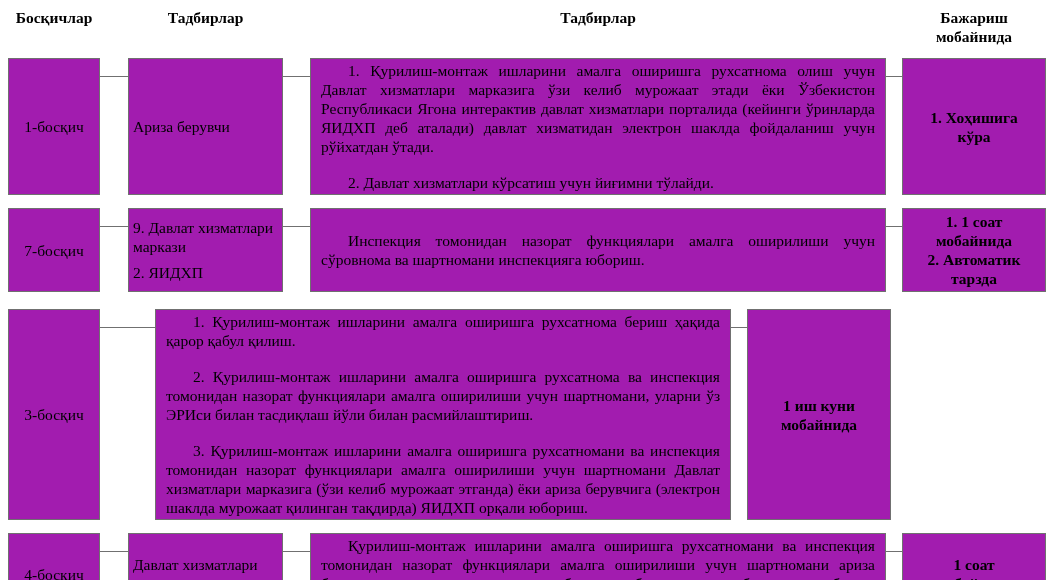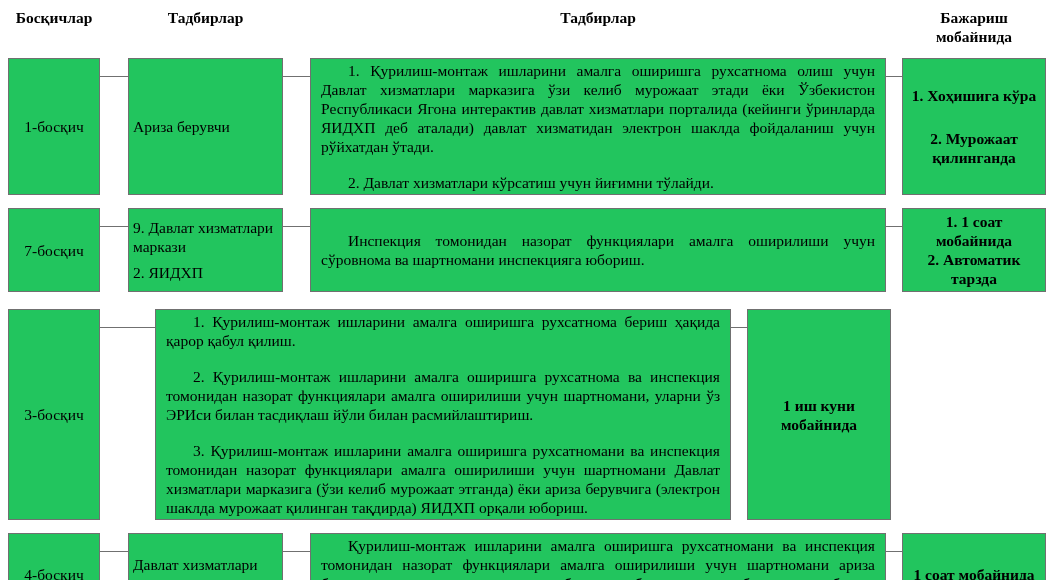--- a/index.html
+++ b/index.html
@@ -22,39 +22,39 @@
 
   .header-row { display: flex; align-items: flex-start; padding-top: 8px; height: 58px; }
   .hcell { text-align: center; font-weight: bold; }
 
   .row { display: flex; align-items: stretch; }
   .row-1 { min-height: 112px; margin-bottom: 13px; }
   .row-2 { min-height: 78px;  margin-bottom: 17px; }
   .row-3 { min-height: 209px; margin-bottom: 13px; }
   .row-4 { min-height: 76px; }
 
-  .box { border: 1.5px solid #707070; background: #22c55e; }
+  .box { border: 1.5px solid #707070; background: #a21caf; }
 
   .conn { align-self: flex-start; height: 0; border-top: 1.5px solid #707070; margin-top: 18px; }
 
   .stage-box, .subject-box {
     display: flex; flex-direction: column; justify-content: space-evenly;
     align-items: center; padding: 3px 4px;
   }
   .subject-item { width: 100%; }
 
   .activities-box {
     display: flex; flex-direction: column; justify-content: center;
     gap: 17px; padding: 2px 10px;
   }
   .activities-box p { text-align: justify; text-indent: 27px; }
 
   .deadline-box {
     display: flex; flex-direction: column; justify-content: space-evenly;
-    align-items: center; text-align: center; font-weight: bold; padding: 3px 6px;
+    align-items: center; text-align: center; font-weight: bold; padding: 3px 24px;
   }
   .deadline-item { width: 100%; }
 </style>
 </head>
 <body>
 
 <div class="canvas">
 
   <div class="header-row">
     <div class="hcell col-stage">Босқичлар</div>
@@ -75,21 +75,20 @@
       <div class="subject-item">Ариза берувчи</div>
     </div>
     <div class="conn g2"></div>
     <div class="box activities-box col-activities">
       <p>1. Қурилиш-монтаж ишларини амалга оширишга рухсатнома олиш учун Давлат хизматлари марказига ўзи келиб мурожаат этади ёки Ўзбекистон Республикаси Ягона интерактив давлат хизматлари порталида (кейинги ўринларда ЯИДХП деб аталади) давлат хизматидан электрон шаклда фойдаланиш учун рўйхатдан ўтади.</p>
       <p>2. Давлат хизматлари кўрсатиш учун йиғимни тўлайди.</p>
     </div>
     <div class="conn g3"></div>
     <div class="box deadline-box col-deadline">
       <div class="deadline-item">1. Хоҳишига кўра</div>
-      <div class="deadline-item">2. Мурожаат қилинганда</div>
     </div>
   </div>
 
   <div class="row row-2">
     <div class="box stage-box col-stage">
       <span>7-босқич</span>
     </div>
     <div class="conn g1"></div>
     <div class="box subject-box col-subject">
       <div class="subject-item">9. Давлат хизматлари маркази</div>

